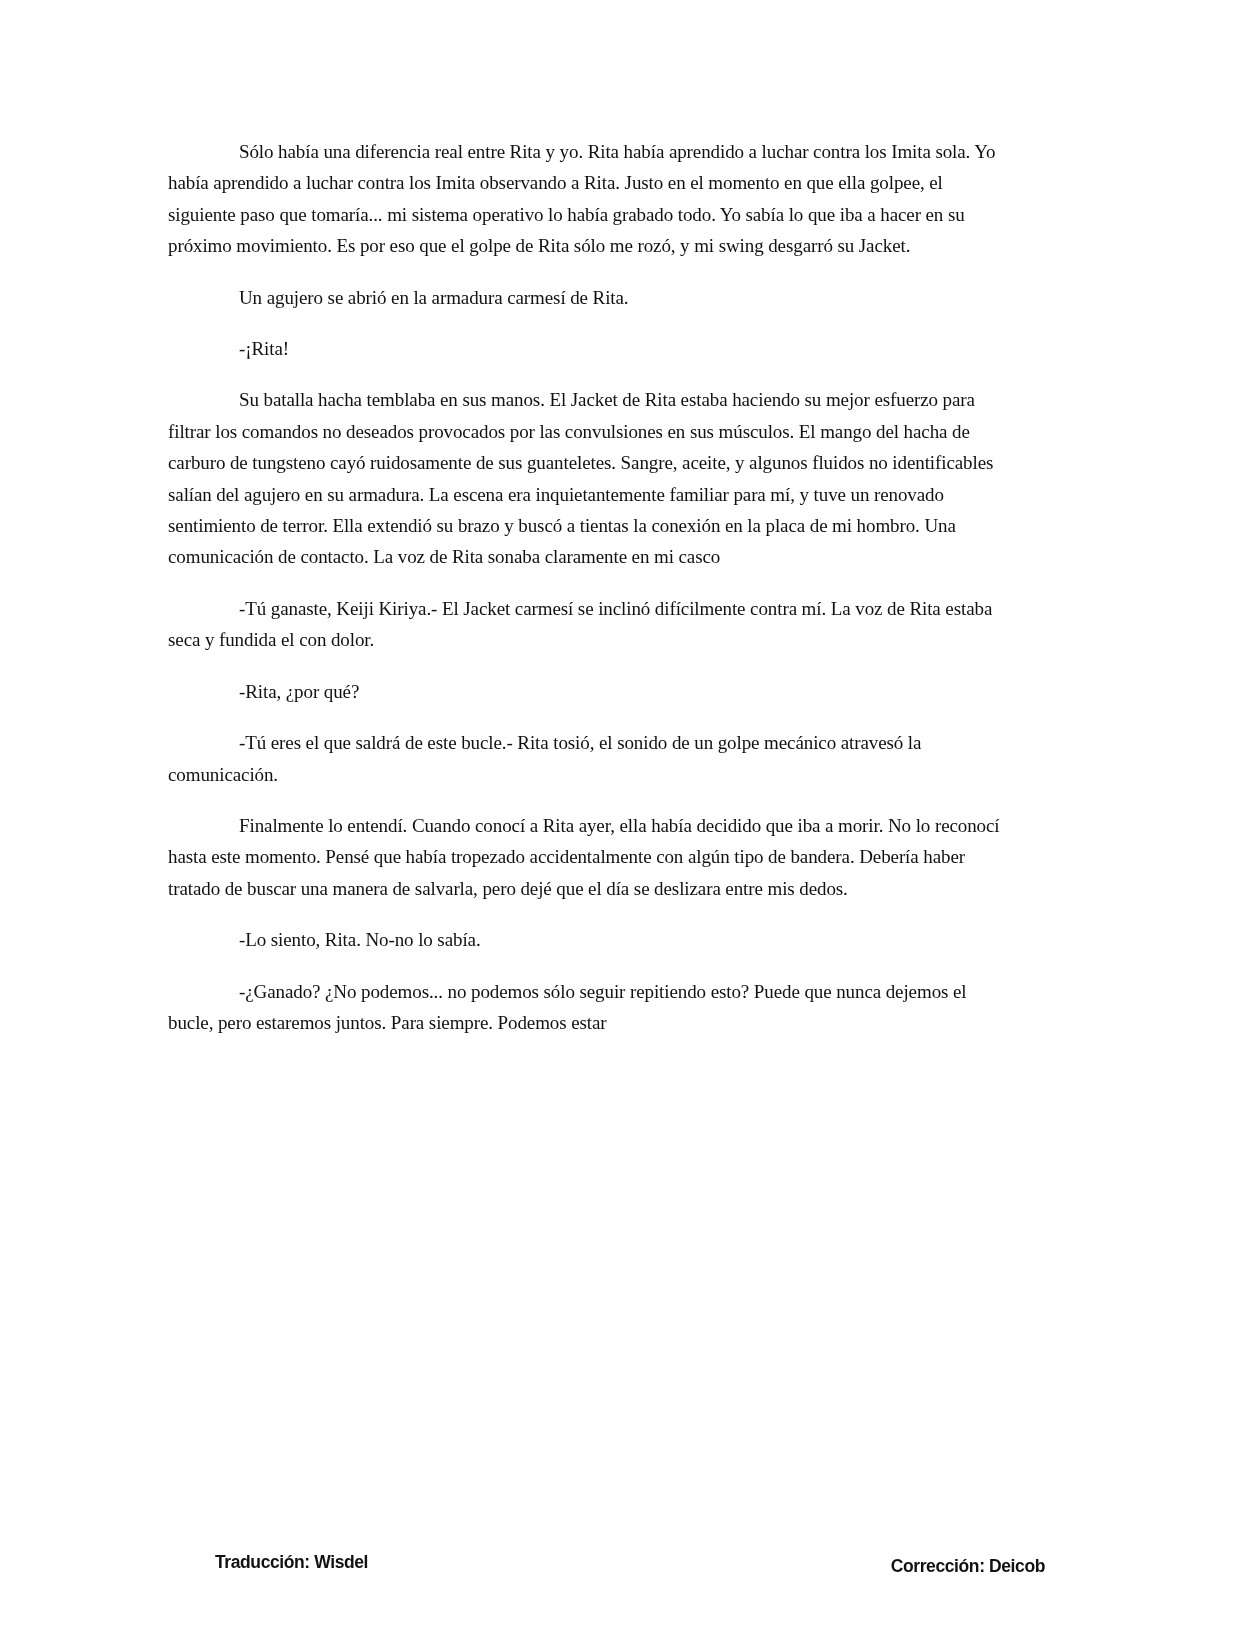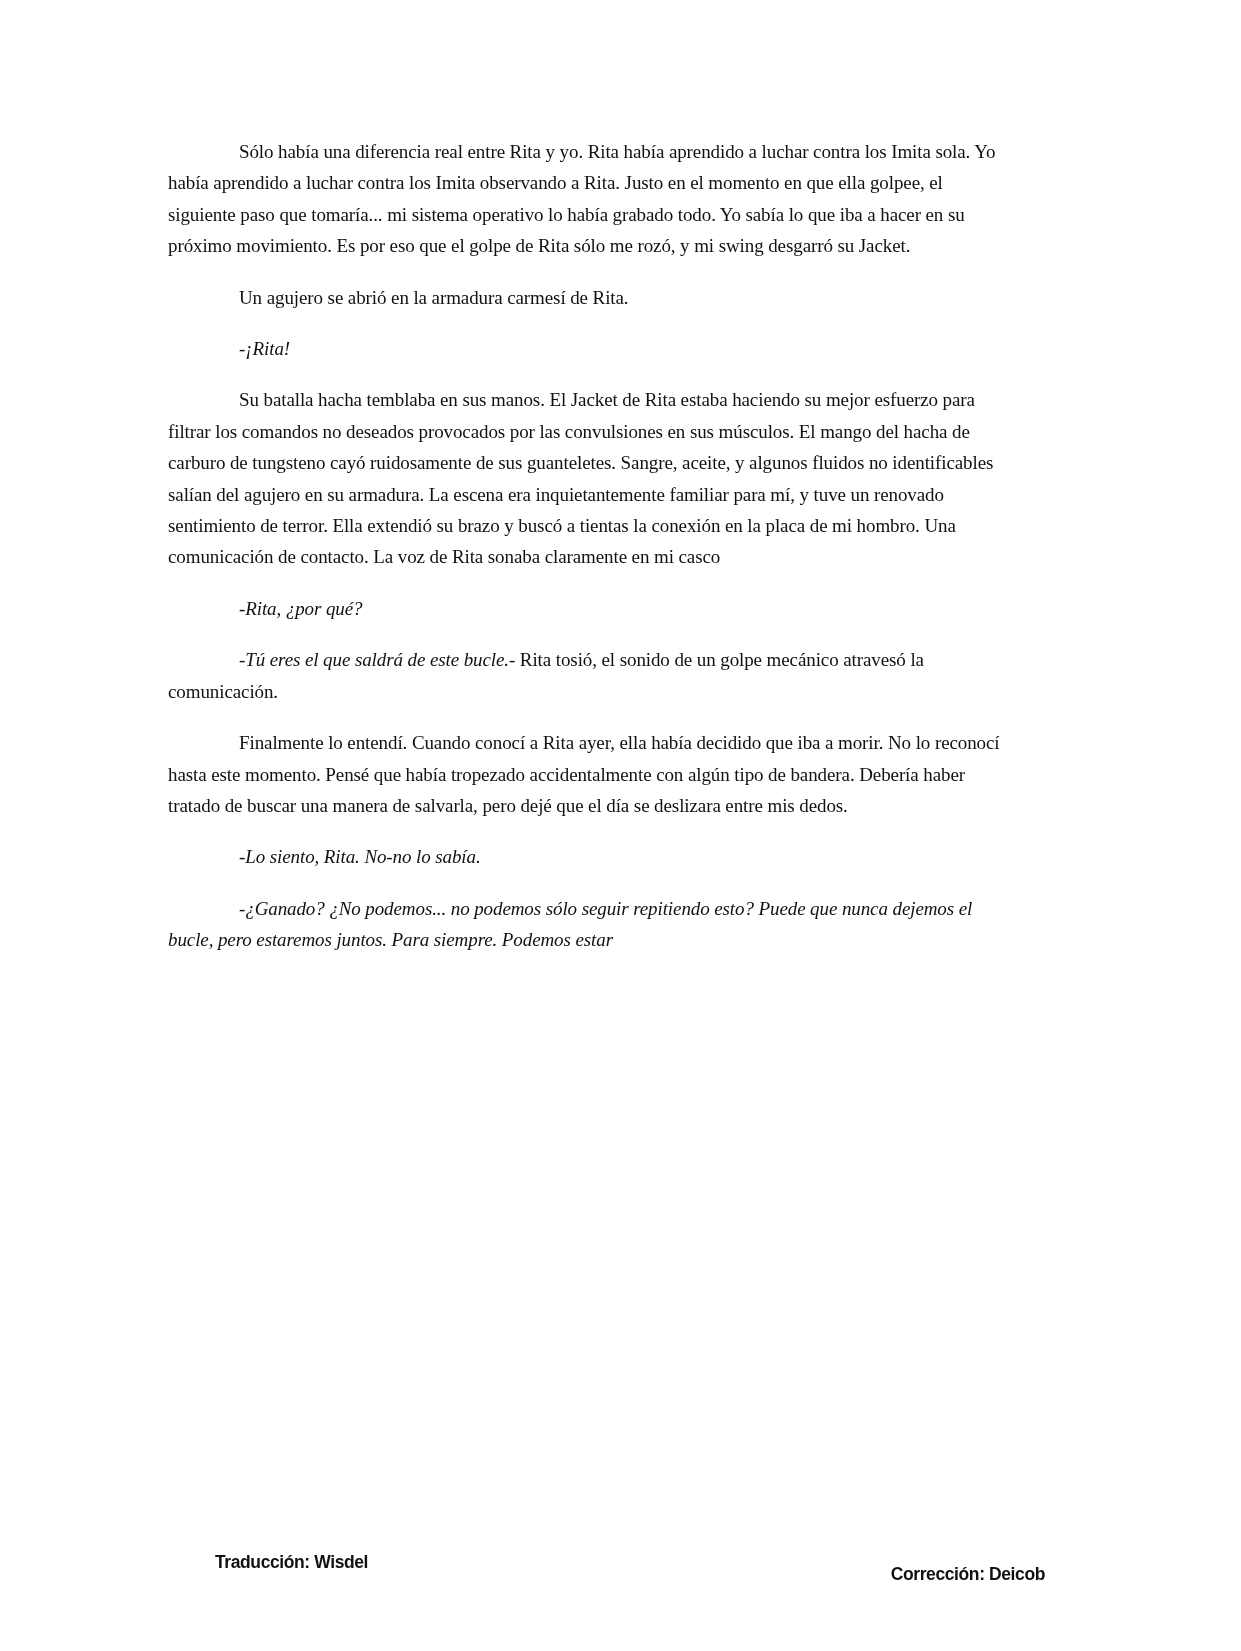--- a/index.html
+++ b/index.html
@@ -23,43 +23,43 @@
     .para {
       font-family: "Liberation Serif", "DejaVu Serif", serif;
       font-size: 19px;
       line-height: 31.4px;
       margin: 0 0 20px 0;
       text-indent: 71px;
       letter-spacing: -0.1px;
       word-spacing: 0px;
     }
     .para .it {
-      font-style: italic;
     }
     .footer {
       position: absolute;
       top: 1552px;
       left: 168px;
       width: 877px;
       font-family: "Liberation Sans", "DejaVu Sans", sans-serif;
       font-weight: bold;
       font-size: 17.5px;
       letter-spacing: -0.4px;
     }
     .footer .left { position: absolute; left: 16px; top: 0; margin-left: 31px; }
-    .footer .right { position: absolute; right: 0; top: 12px; }
+    .footer .right { position: absolute; right: 0; top: 4px; }
   </style>
 </head>
 <body>
 
 <div class="page">
   <p class="para"><span>Sólo había una diferencia real entre Rita y yo. Rita había aprendido a luchar contra los Imita sola. Yo había aprendido a luchar contra los Imita observando a Rita. Justo en el momento en que ella golpee, el siguiente paso que tomaría... mi sistema operativo lo había grabado todo. Yo sabía lo que iba a hacer en su próximo movimiento. Es por eso que el golpe de Rita sólo me rozó, y mi swing desgarró su Jacket.</span></p>
   <p class="para"><span>Un agujero se abrió en la armadura carmesí de Rita.</span></p>
   <p class="para"><span class="it">-¡Rita!</span></p>
   <p class="para"><span>Su batalla hacha temblaba en sus manos. El Jacket de Rita estaba haciendo su mejor esfuerzo para filtrar los comandos no deseados provocados por las convulsiones en sus músculos. El mango del hacha de carburo de tungsteno cayó ruidosamente de sus guanteletes. Sangre, aceite, y algunos fluidos no identificables salían del agujero en su armadura. La escena era inquietantemente familiar para mí, y tuve un renovado sentimiento de terror. Ella extendió su brazo y buscó a tientas la conexión en la placa de mi hombro. Una comunicación de contacto. La voz de Rita sonaba claramente en mi casco</span></p>
+  <p class="para"><span class="it">-Tú ganaste, Keiji Kiriya.</span><span>- El Jacket carmesí se inclinó difícilmente contra mí. La voz de Rita estaba seca y fundida el con dolor.</span></p>
   <p class="para"><span class="it">-Rita, ¿por qué?</span></p>
   <p class="para"><span class="it">-Tú eres el que saldrá de este bucle.</span><span>- Rita tosió, el sonido de un golpe mecánico atravesó la comunicación.</span></p>
   <p class="para"><span>Finalmente lo entendí. Cuando conocí a Rita ayer, ella había decidido que iba a morir. No lo reconocí hasta este momento. Pensé que había tropezado accidentalmente con algún tipo de bandera. Debería haber tratado de buscar una manera de salvarla, pero dejé que el día se deslizara entre mis dedos.</span></p>
   <p class="para"><span class="it">-Lo siento, Rita. No-no lo sabía.</span></p>
   <p class="para"><span class="it">-¿Ganado? ¿No podemos... no podemos sólo seguir repitiendo esto? Puede que nunca dejemos el bucle, pero estaremos juntos. Para siempre. Podemos estar</span></p>
 </div>
 
 <div class="footer">
   <span class="left">Traducción: Wisdel</span>
   <span class="right">Corrección: Deicob</span>

